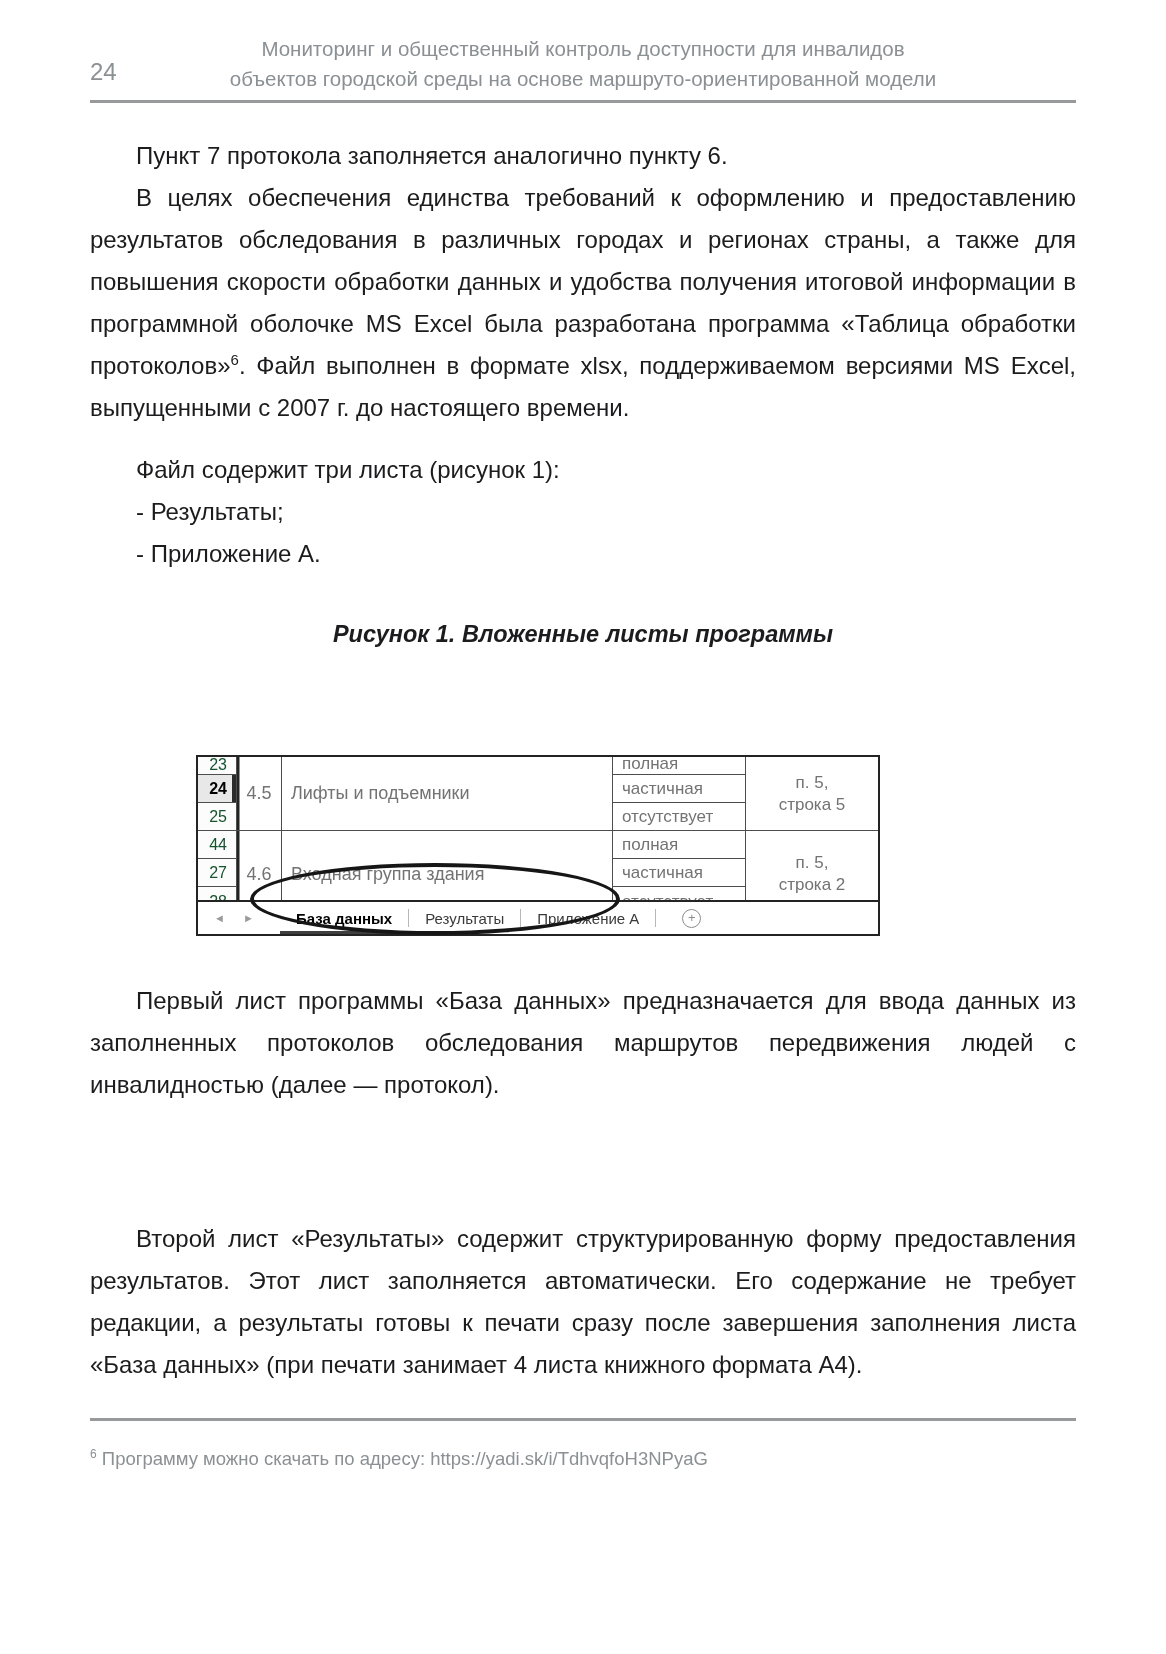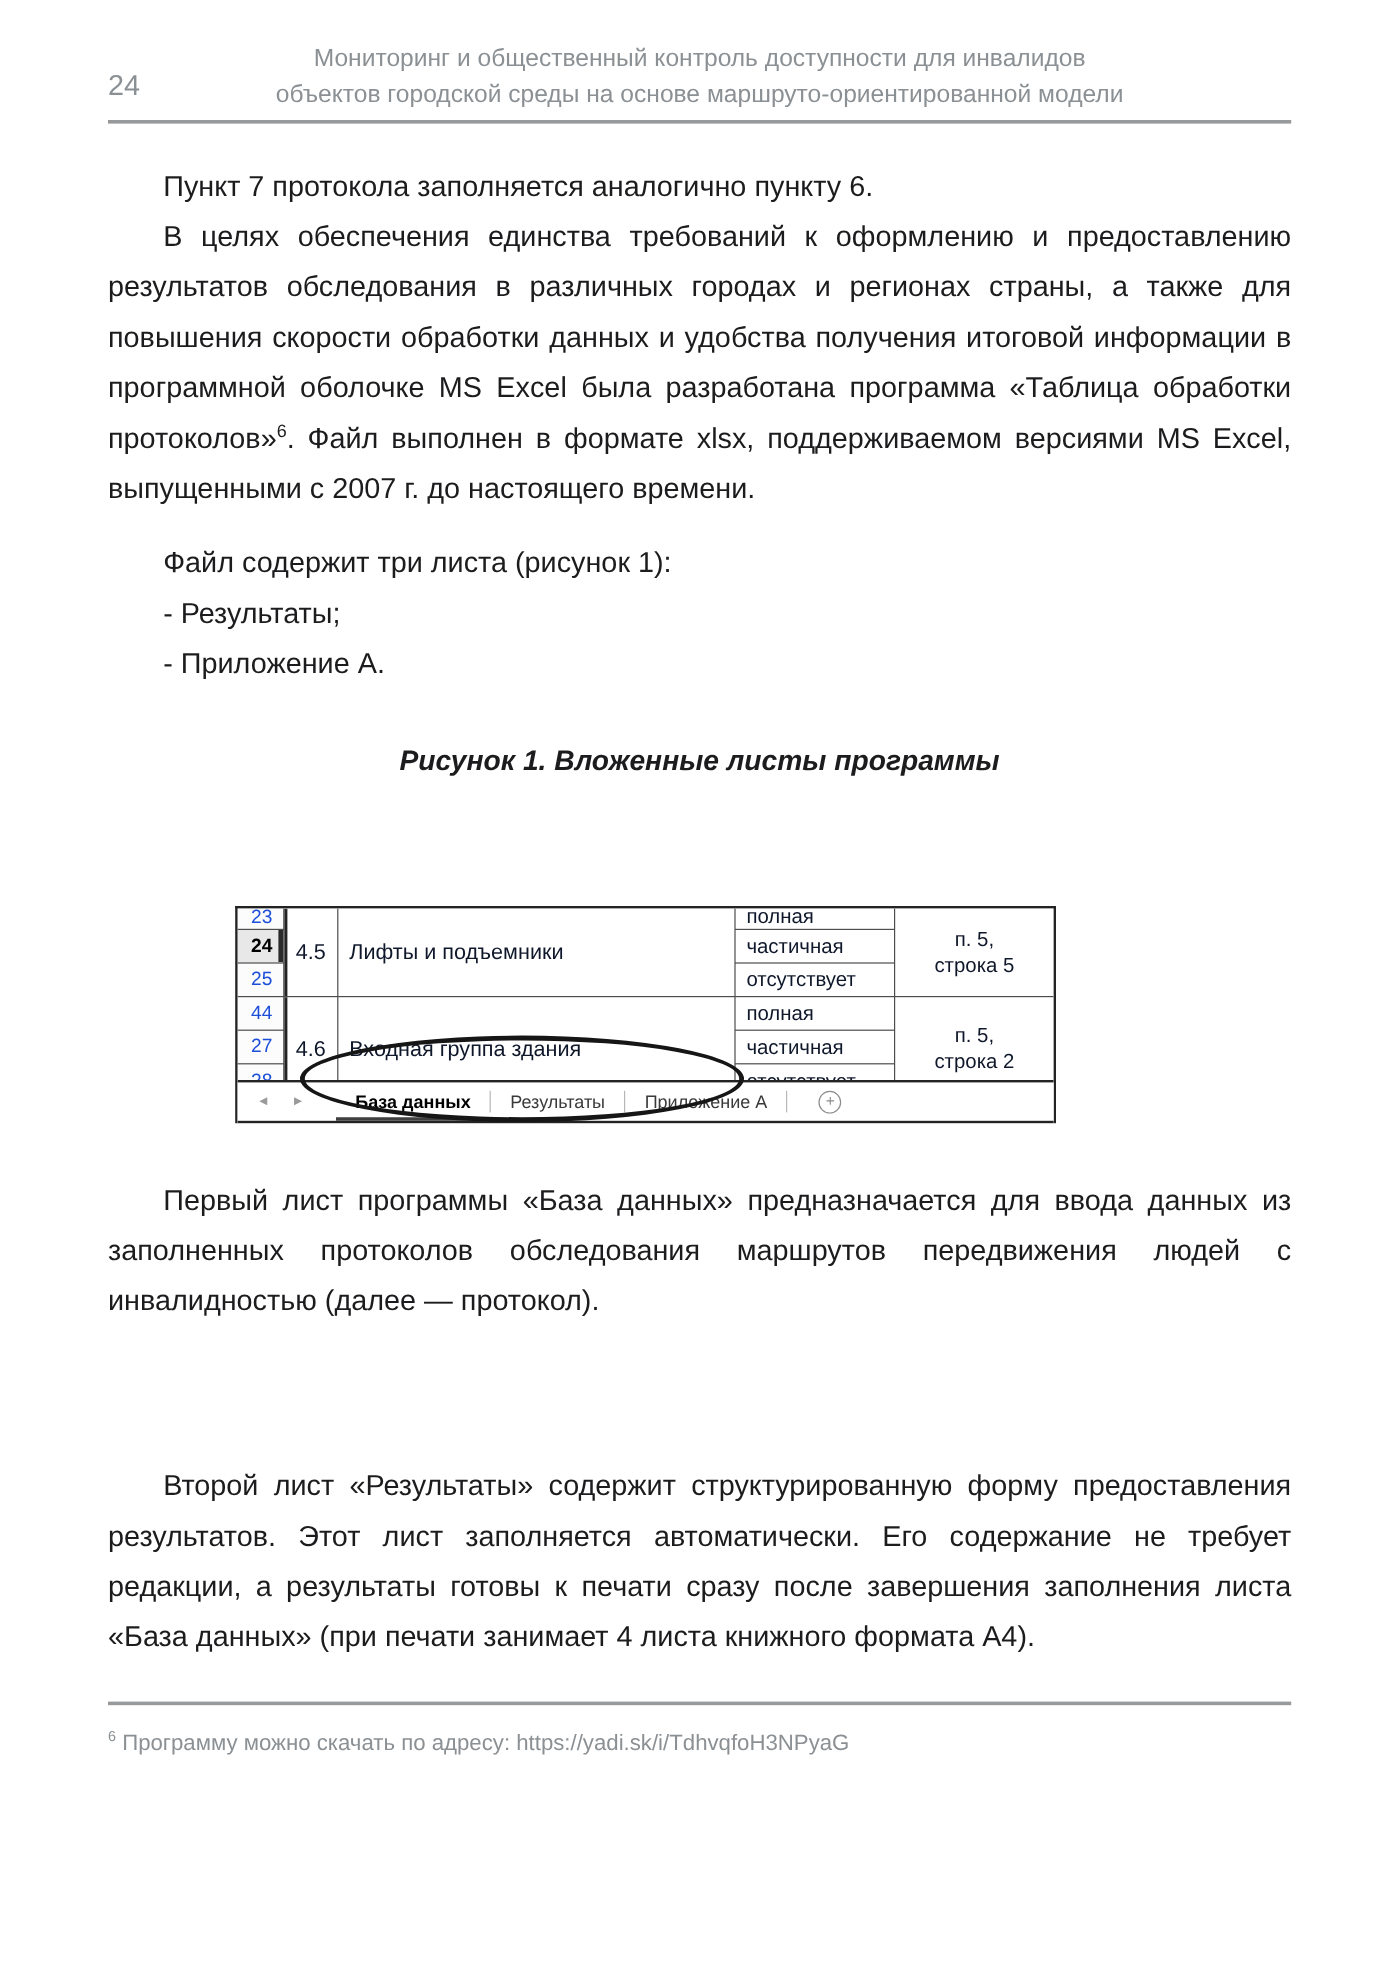--- a/index.html
+++ b/index.html
@@ -53,25 +53,25 @@
   }
   .grid-clip{height:143px;overflow:hidden;}
   .grid{
     display:grid;
     grid-template-columns:38px 44px 330px 132px 132px;
     grid-template-rows:17px 27px 27px 27px 27px 30px;
     gap:1px;background:#4d4d4d;
   }
   .c{
     background:#fff;display:flex;align-items:center;
-    font-size:17px;color:#0f172a;padding:0 6px;overflow:hidden;
+    font-size:17px;color:#737373;padding:0 6px;overflow:hidden;
     box-sizing:border-box;
   }
   .rowhead{
-    justify-content:flex-end;background:#fcfcfc;color:#1d4ed8;
+    justify-content:flex-end;background:#fcfcfc;color:#14532d;
     font-size:16px;padding-right:9px;
   }
   .rowhead.active{
     background:#e8e8e8;color:#000;font-weight:bold;
     box-shadow:inset -4px 0 0 #2a2a2a;
   }
   .clip-top{align-items:flex-end;}
   .col2{box-shadow:inset 2.5px 0 0 #232323;}
   .numcell{justify-content:center;font-size:18px;}
   .desccell{font-size:18px;padding-left:9px;}
@@ -108,21 +108,21 @@
   .ellipse{
     position:absolute;left:54px;top:108px;width:362px;height:64px;
     border:4px solid #161616;border-radius:50%;
     pointer-events:none;z-index:5;
   }
   
   .p4{margin-top:44px;}
   .p5{margin-top:112px;}
   .fnrule{margin-top:32px;}
   .footnote{
-    margin-top:14px;font-size:18.5px;line-height:24px;color:#8b9094;
+    margin-top:14px;font-size:18.5px;line-height:38px;color:#8b9094;
   }
   .footnote sup{font-size:12px;}
   .fnlink{color:#8b9094;text-decoration:none;}
 </style>
 </head>
 <body>
 
 <div class="page">
 
   <div class="hdr">

